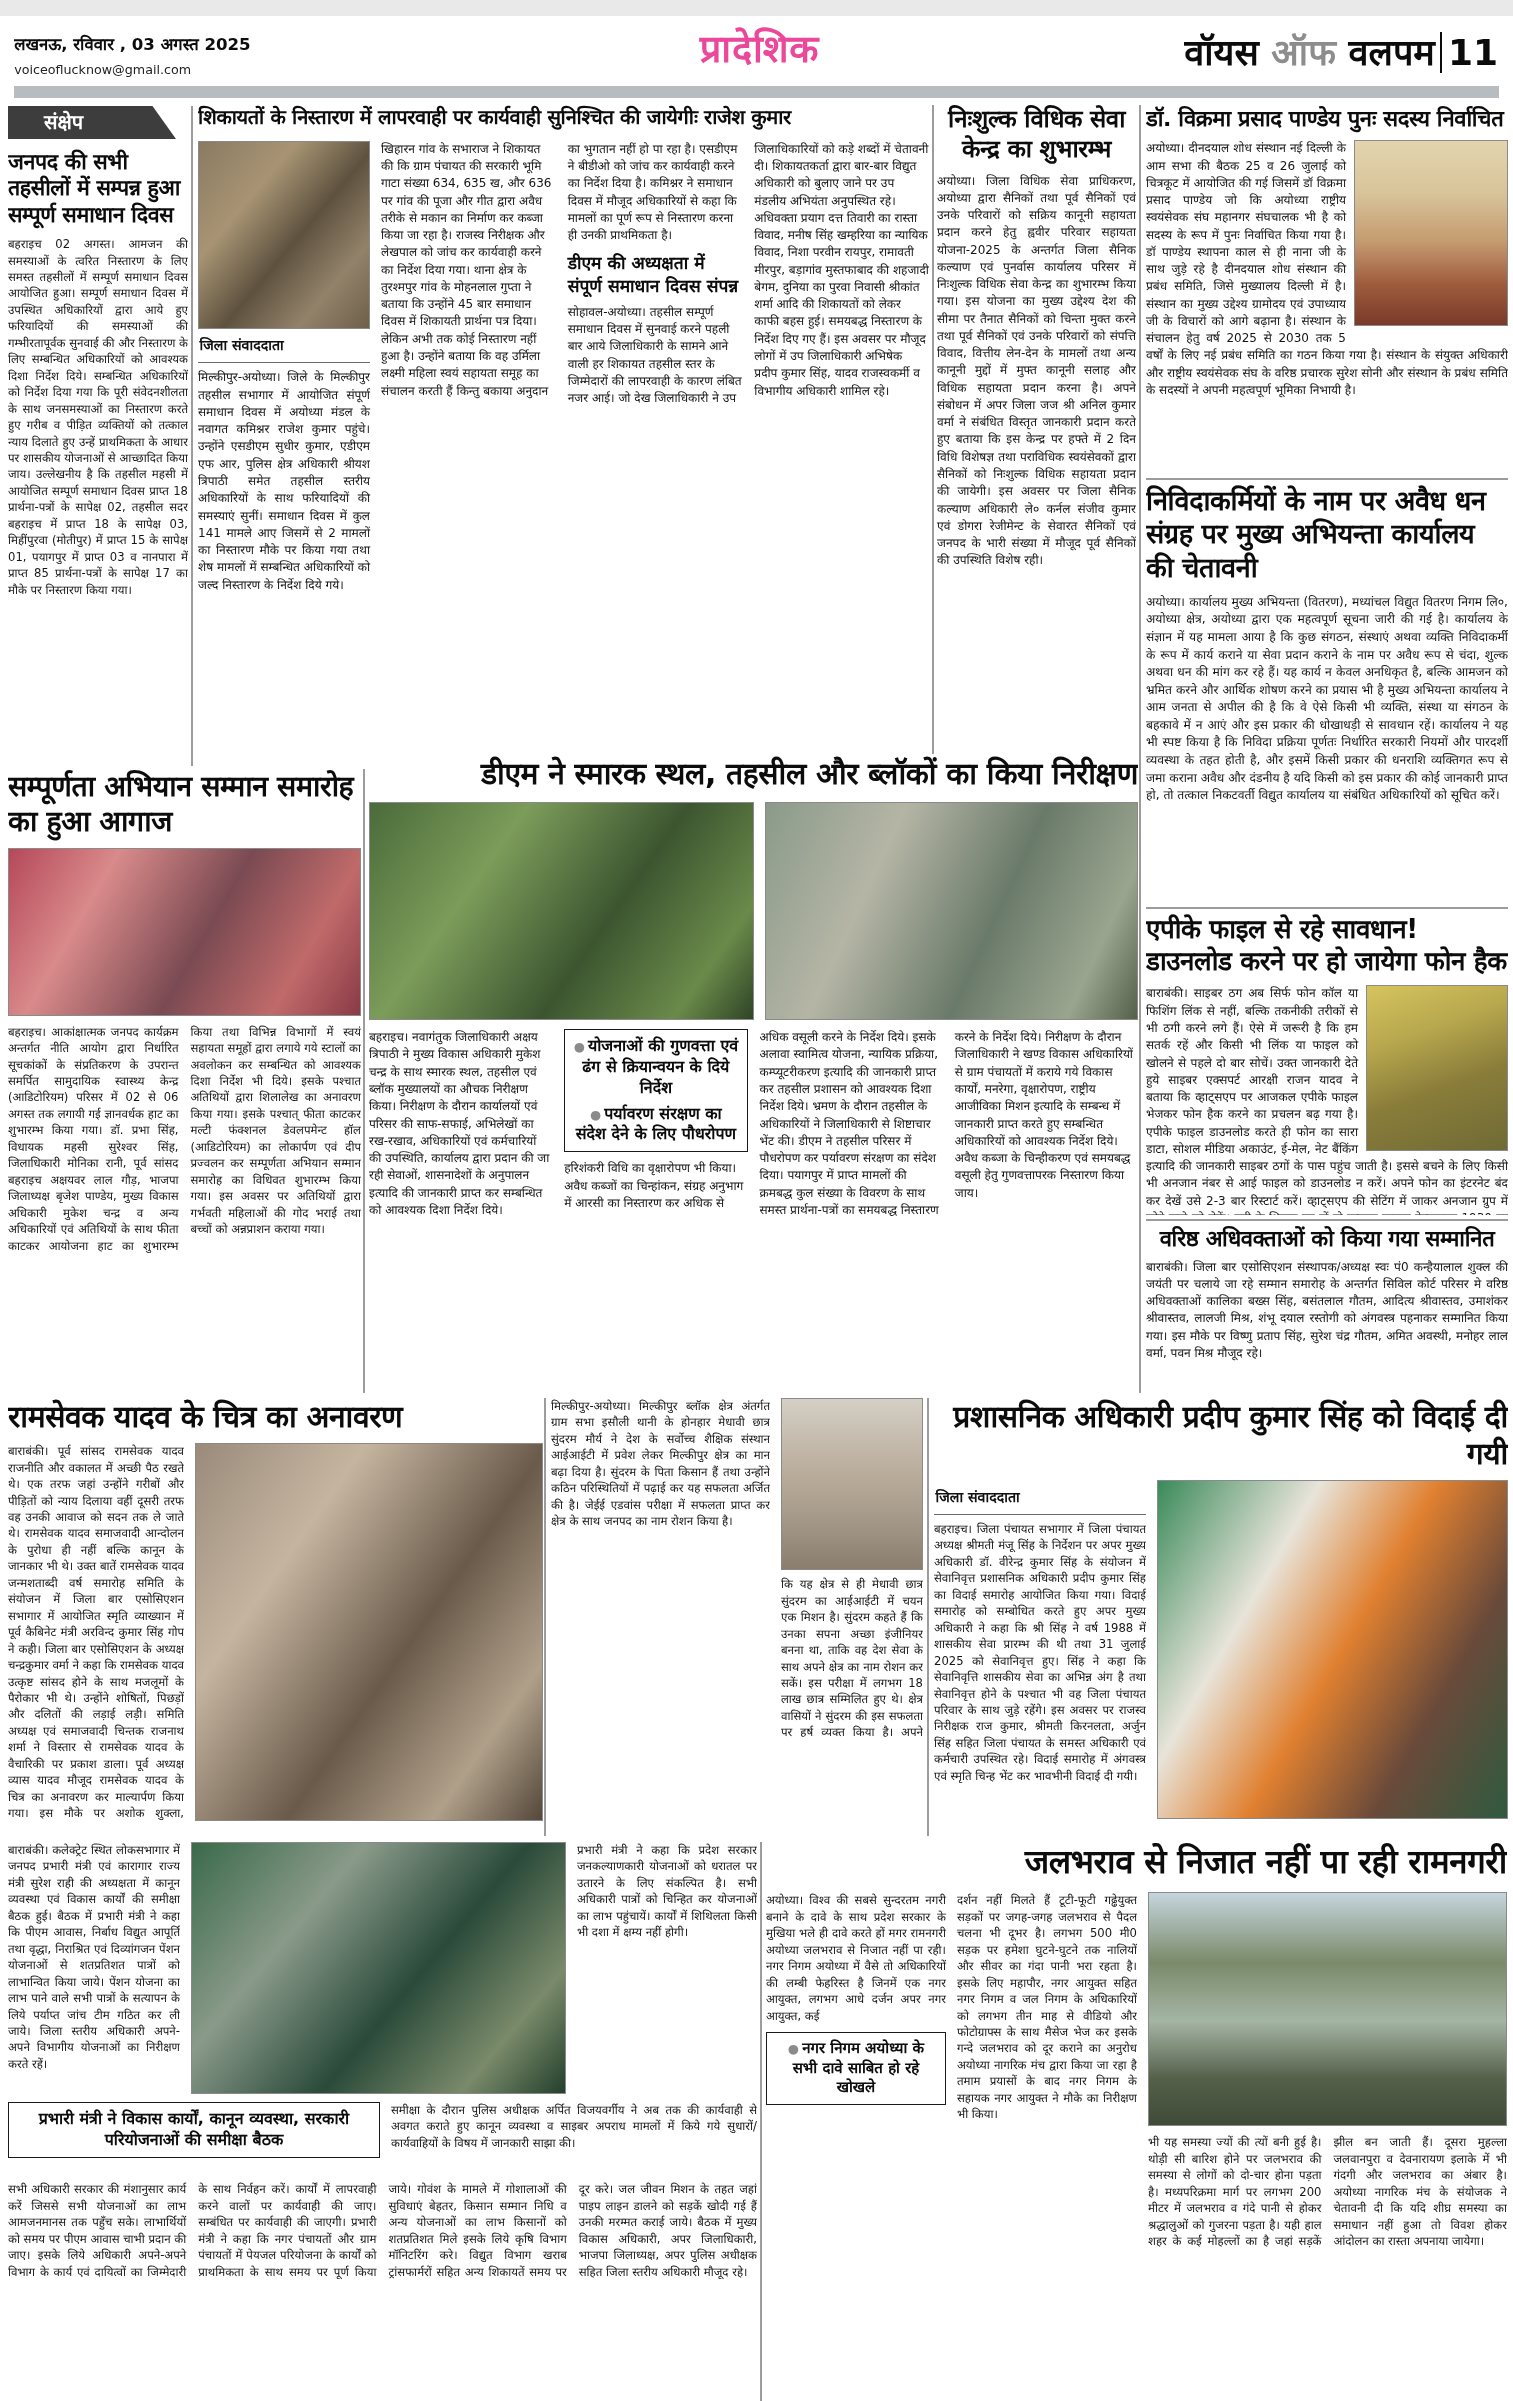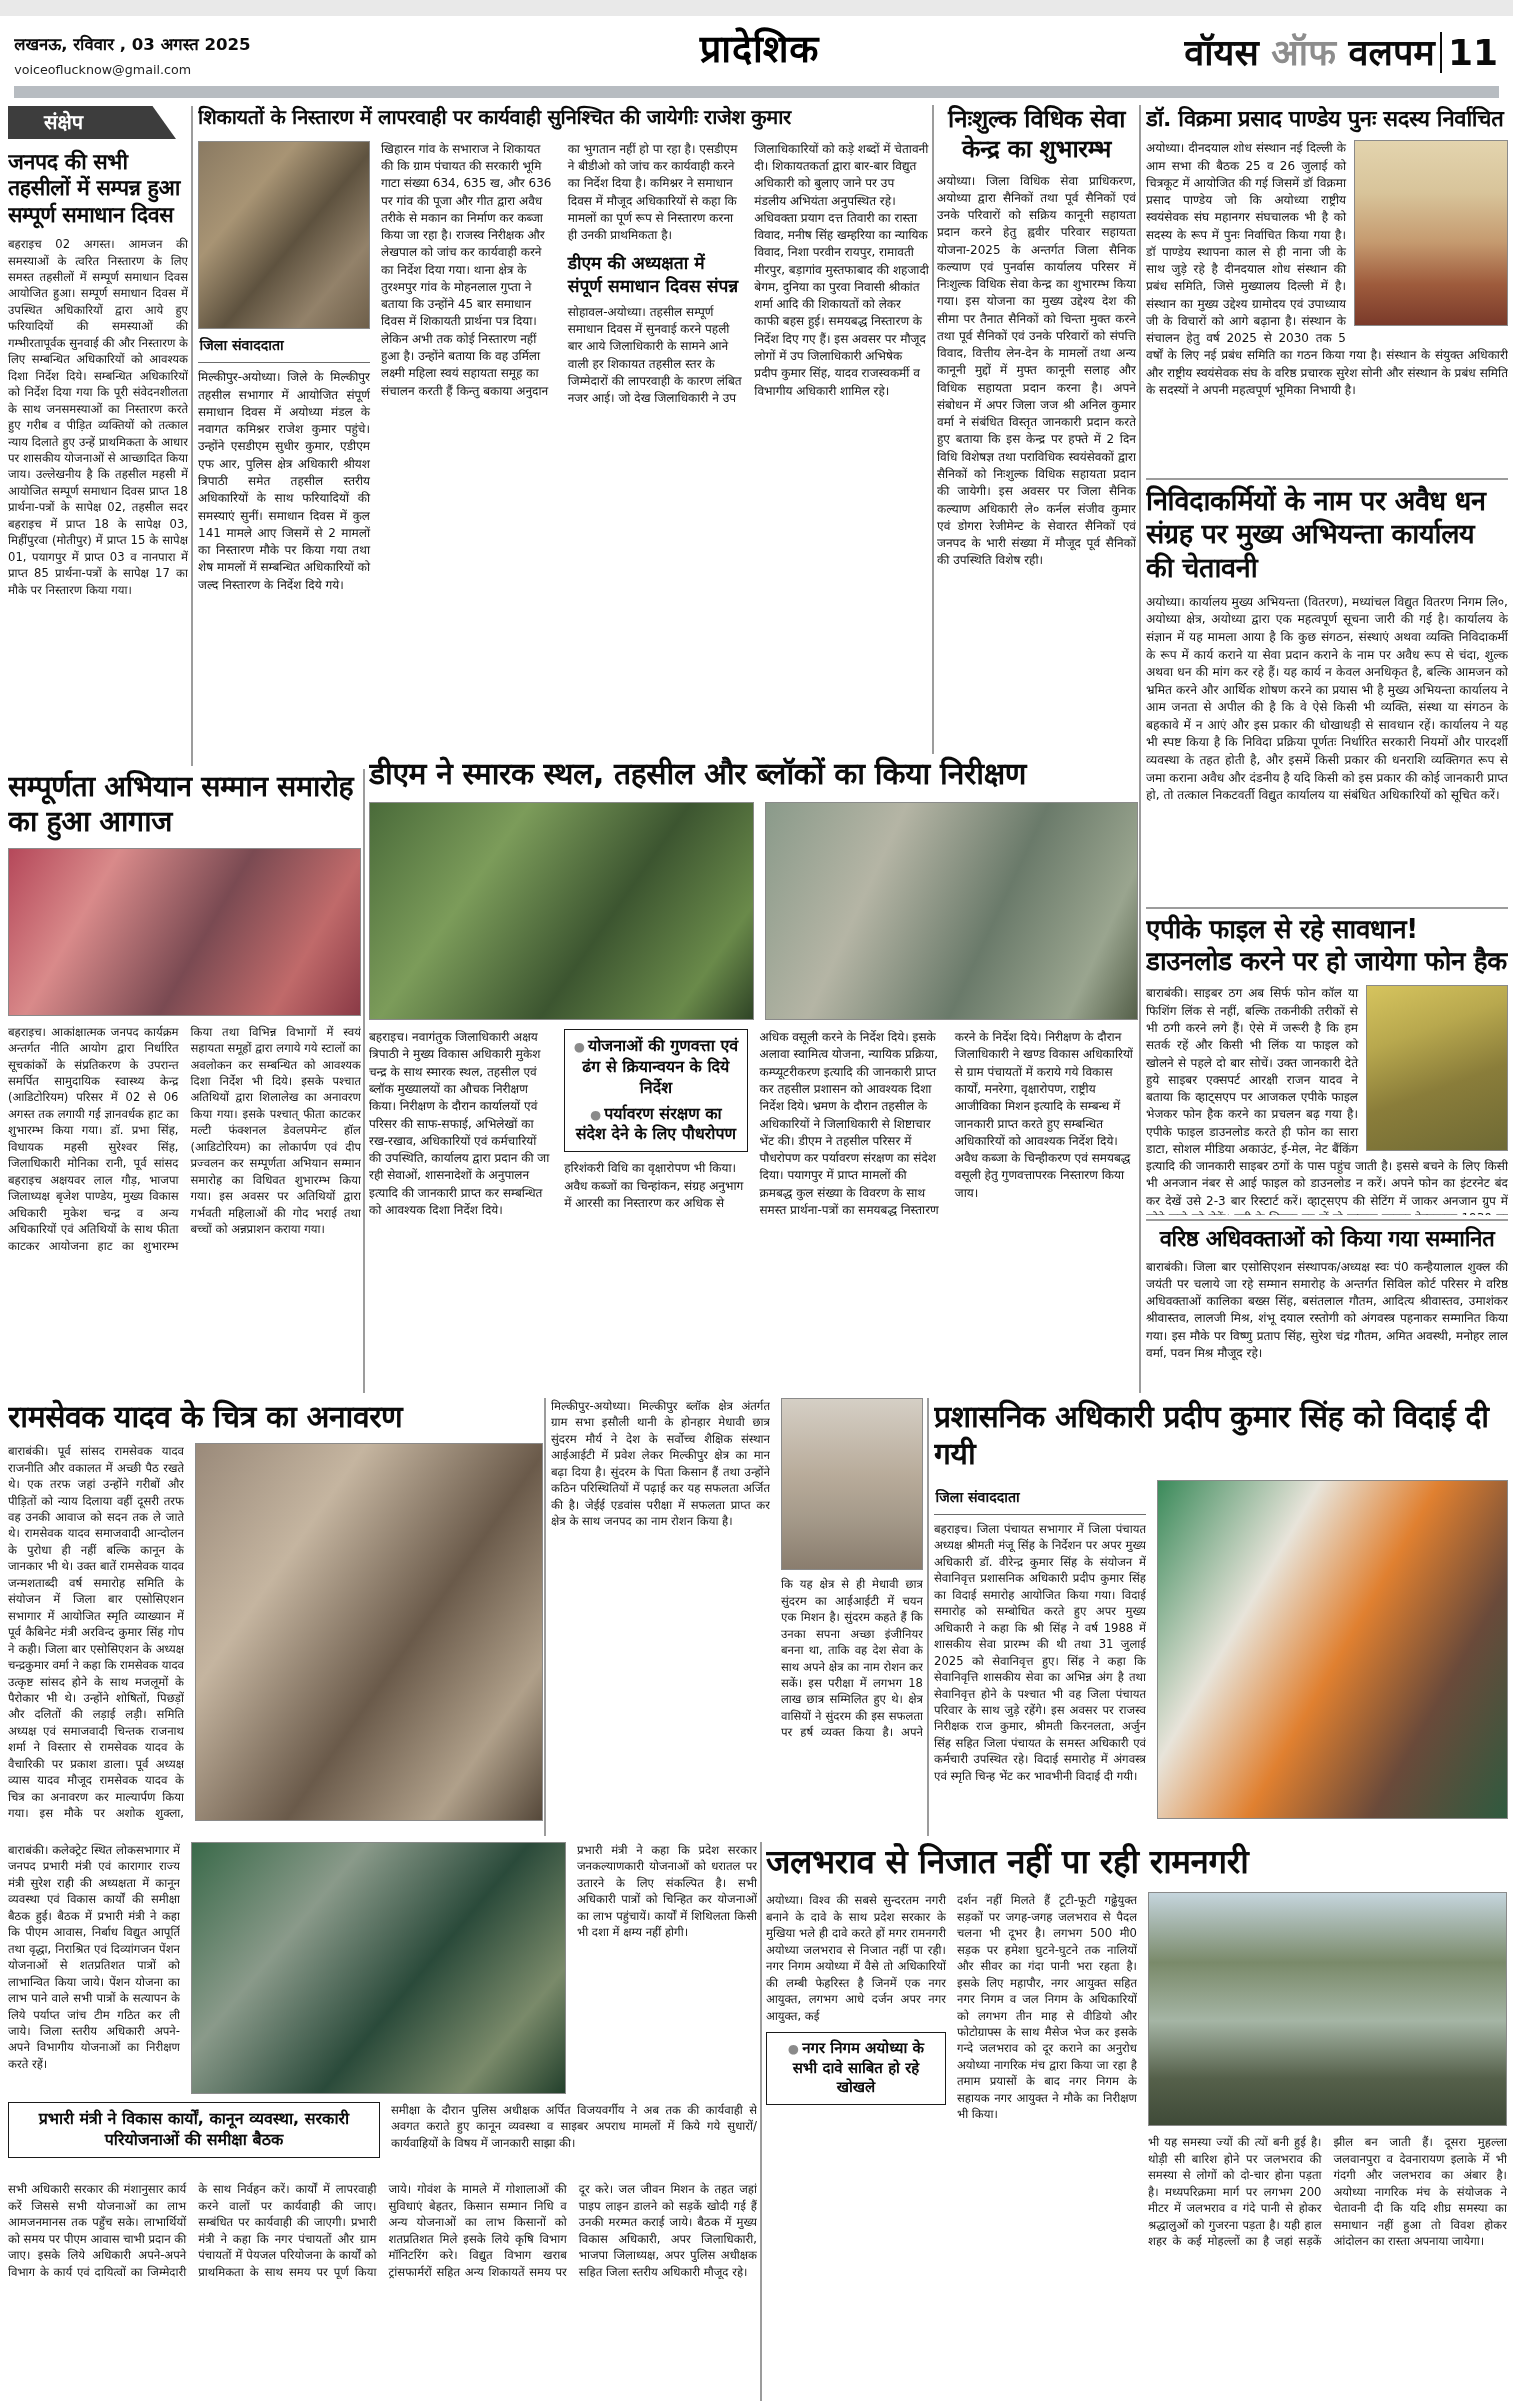--- a/index.html
+++ b/index.html
@@ -7,32 +7,32 @@
   .page {
     position:relative; width:1514px; height:2401px; margin:16px auto;
     background:#ffffff; overflow:hidden;
     font-family:"DejaVu Sans","Liberation Sans",sans-serif;
     color:#161616;
   }
   .abs { position:absolute; overflow:hidden; }
   
   .dateline { font-size:16.6px; font-weight:bold; color:#0d0d0d; }
   .email { font-size:12.7px; color:#222; }
-  .section-title { font-size:38px; font-weight:800; color:#000000; text-align:center; letter-spacing:0.8px; }
+  .section-title { font-size:38px; font-weight:800; color:#ec4899; text-align:center; letter-spacing:0.8px; }
   .brand { font-size:36px; font-weight:800; color:#0b0b0b; white-space:nowrap; }
   .brand .mid { color:#8d8d8d; }
   .brand .pageno { border-left:2.4px solid #0b0b0b; padding-left:6.3px; margin-left:4.7px; }
   .header-bar { background:#b7bcc1; }
   
   .hl { font-weight:800; color:#0c0c0c; line-height:1.24; letter-spacing:-0.4px; }
   .hl-40 { font-size:20px; } .hl-38 { font-size:30px; } .hl-36 { font-size:28.5px; }
   .hl-34 { font-size:27px; } .hl-33 { font-size:26px; } .hl-30 { font-size:24px; }
   .hl-28 { font-size:22px; } .hl-27 { font-size:21.4px; }
   .hl-42 { font-size:33px; }
-  .center { text-align:left; }
+  .center { text-align:right; }
   .btxt { font-size:12px; line-height:1.44; text-align:justify; color:#151515; }
   .btxt-sm { font-size:11.6px; line-height:1.42; text-align:justify; color:#151515; }
   .cols2 { column-count:2; column-gap:12px; }
   .cols3 { column-count:3; column-gap:12px; }
   .cols4 { column-count:4; column-gap:12px; }
   .byline { font-size:14.2px; font-weight:bold; color:#111; border-bottom:1.6px solid #6b6b6b; padding:6.3px 1.6px 8px; margin-bottom:6.3px; }
   .photo { width:100%; height:100%; border:0.8px solid #8a8a8a; }
   .kicker {
     width:168px; height:33px; background:#3d3d3d; color:#fff;
     font-size:20px; font-weight:bold; line-height:33px; padding-left:36px;

